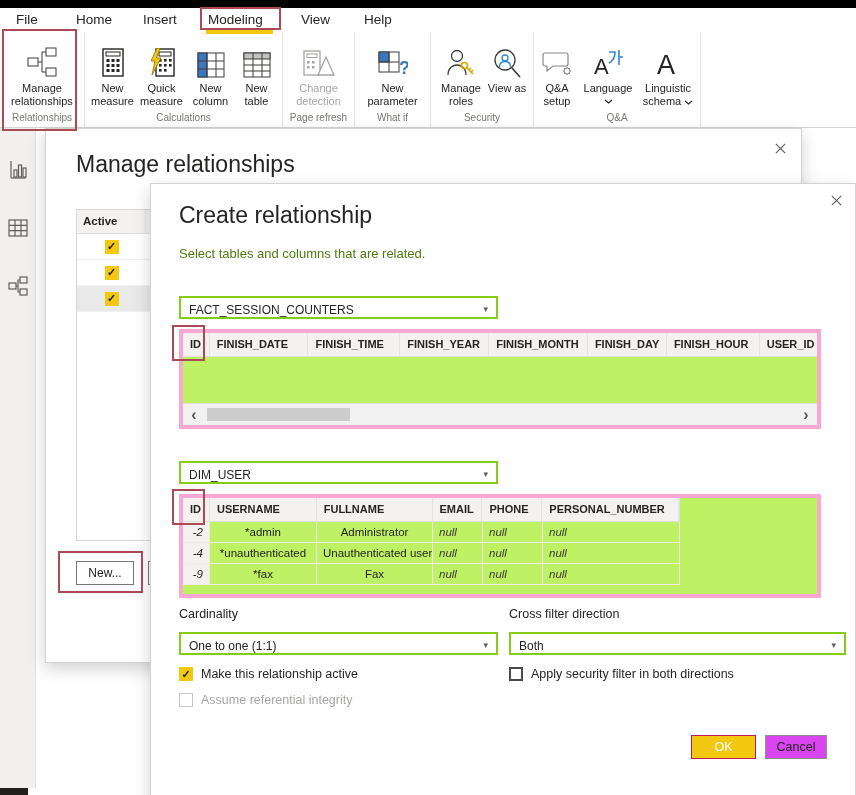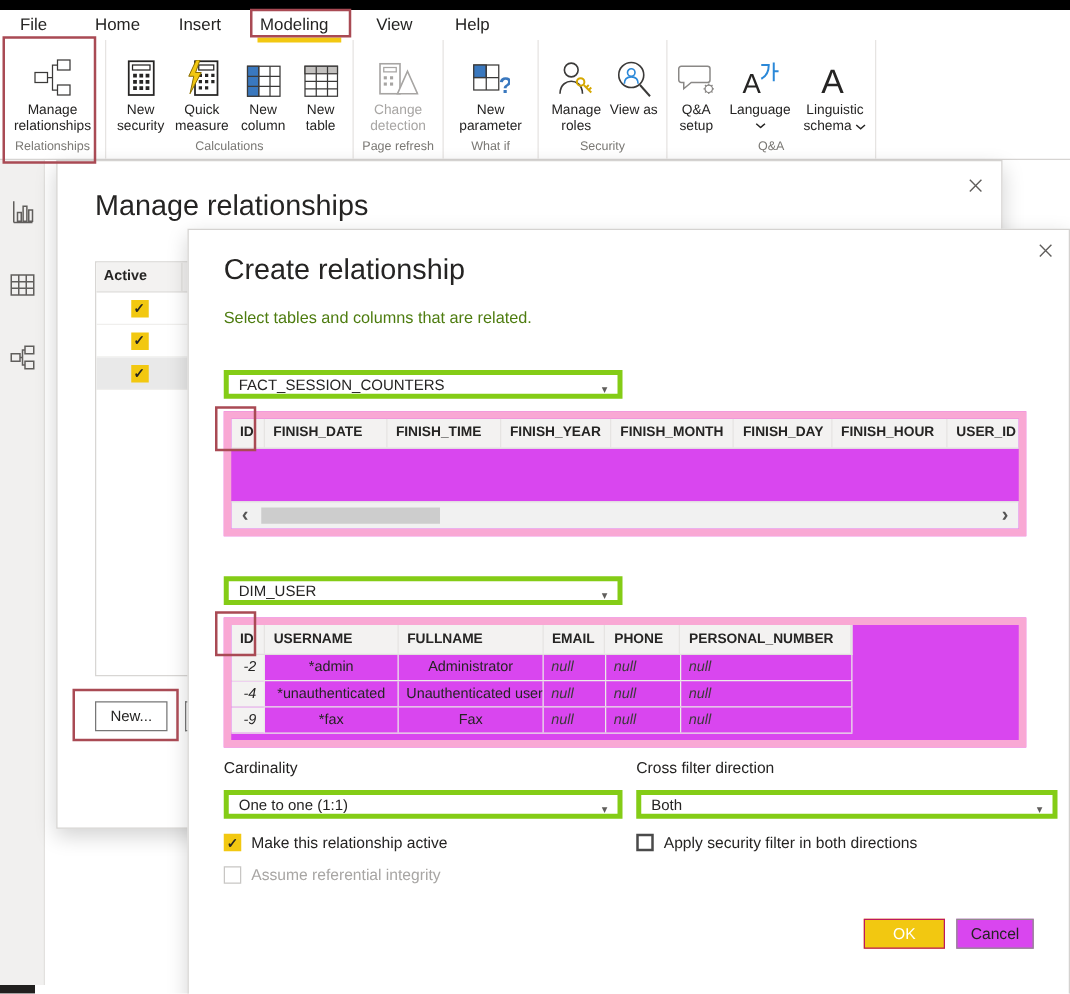--- a/index.html
+++ b/index.html
@@ -47,26 +47,26 @@
   .cb{width:14px;height:14px;background:#F2C811;display:inline-flex;align-items:center;justify-content:center;
       font-size:11px;font-weight:bold;color:#252423;cursor:pointer;}
   .cb-empty{width:14px;height:14px;border:2px solid #4a4a4a;background:#fff;box-sizing:border-box;cursor:pointer;}
   .cb-disabled{width:14px;height:14px;border:1px solid #c8c6c4;background:#fff;box-sizing:border-box;}
 
   .pushbtn{position:absolute;box-sizing:border-box;font-size:12px;display:flex;align-items:center;justify-content:center;cursor:pointer;}
   #new-button{left:30px;top:432px;width:58px;height:24px;border:1px solid #777;background:#fff;color:#252423;}
   #sliver-button{left:102px;top:432px;width:6px;height:24px;border:1px solid #777;border-right:none;background:#fff;}
 
   
-  .dropdown{position:absolute;height:23px;border:4px solid #84cc16;background:#fff;box-sizing:border-box;
+  .dropdown{position:absolute;height:23px;border:2px solid #84cc16;background:#fff;box-sizing:border-box;
             display:flex;align-items:flex-end;font-size:12px;color:#252423;padding-left:8px;cursor:pointer;}
   .dd-caret{position:absolute;right:8px;font-size:9px;color:#605e5c;line-height:23px;top:0;}
 
   
-  .dtable{position:absolute;border:6px solid #f9a8d4;background:#d946ef;box-sizing:border-box;overflow:hidden;}
+  .dtable{position:absolute;border:4px solid #f9a8d4;background:#bef264;box-sizing:border-box;overflow:hidden;}
   .thead{display:flex;background:#f3f2f1;border-bottom:1px solid #e1dfdd;box-sizing:border-box;}
   .th{height:23px;font-size:11px;font-weight:bold;line-height:23px;padding-left:7px;box-sizing:border-box;
       border-right:1px solid #e6e4e2;white-space:nowrap;overflow:hidden;cursor:pointer;}
   .fact .c0{width:27px;} .fact .c1{width:100px;} .fact .c2{width:93px;} .fact .c3{width:90px;}
   .fact .c4{width:100px;} .fact .c5{width:80px;} .fact .c6{width:94px;} .fact .c7{width:58px;border-right:none;}
   .dim .thead{width:497px;border-right:1px solid #e1dfdd;}
   .dim .c0{width:27px;} .dim .c1{width:107px;} .dim .c2{width:116px;} .dim .c3{width:50px;} .dim .c4{width:60px;} .dim .c5{width:137px;}
   .tr{display:flex;height:21px;width:497px;border-bottom:1px solid #eceae8;box-sizing:border-box;}
   .td{font-size:11.5px;line-height:20px;padding:0 6px;box-sizing:border-box;border-right:1px solid #eceae8;white-space:nowrap;overflow:hidden;text-align:center;}
   .td.idc{background:#f3f2f1;font-style:italic;text-align:right;}
@@ -142,21 +142,21 @@
                   <rect x="15.5" y="11" width="3" height="3"></rect>
                   <rect x="5.5" y="16" width="3" height="3"></rect>
                   <rect x="10.5" y="16" width="3" height="3"></rect>
                   <rect x="15.5" y="16" width="3" height="3"></rect>
                   <rect x="5.5" y="21" width="3" height="3"></rect>
                   <rect x="10.5" y="21" width="3" height="3"></rect>
                   <rect x="15.5" y="21" width="3" height="3"></rect>
                 </g>
               </svg>
           </span>
-          <span class="rlabel">New security</span>
+          <span class="rlabel">New measure</span>
         </div>
         <div class="rbtn" style="width:50px">
           <span class="ricon">
             <svg width="28" height="30" viewBox="0 0 28 30">
                 <rect x="8" y="1" width="18" height="27" fill="#fff" stroke="#252423" stroke-width="1.4"></rect>
                 <rect x="11" y="4" width="12" height="4" fill="none" stroke="#252423"></rect>
                 <g fill="#252423">
                   <rect x="11" y="11" width="2.6" height="2.6"></rect>
                   <rect x="16" y="11" width="2.6" height="2.6"></rect>
                   <rect x="21" y="11" width="2.6" height="2.6"></rect>

